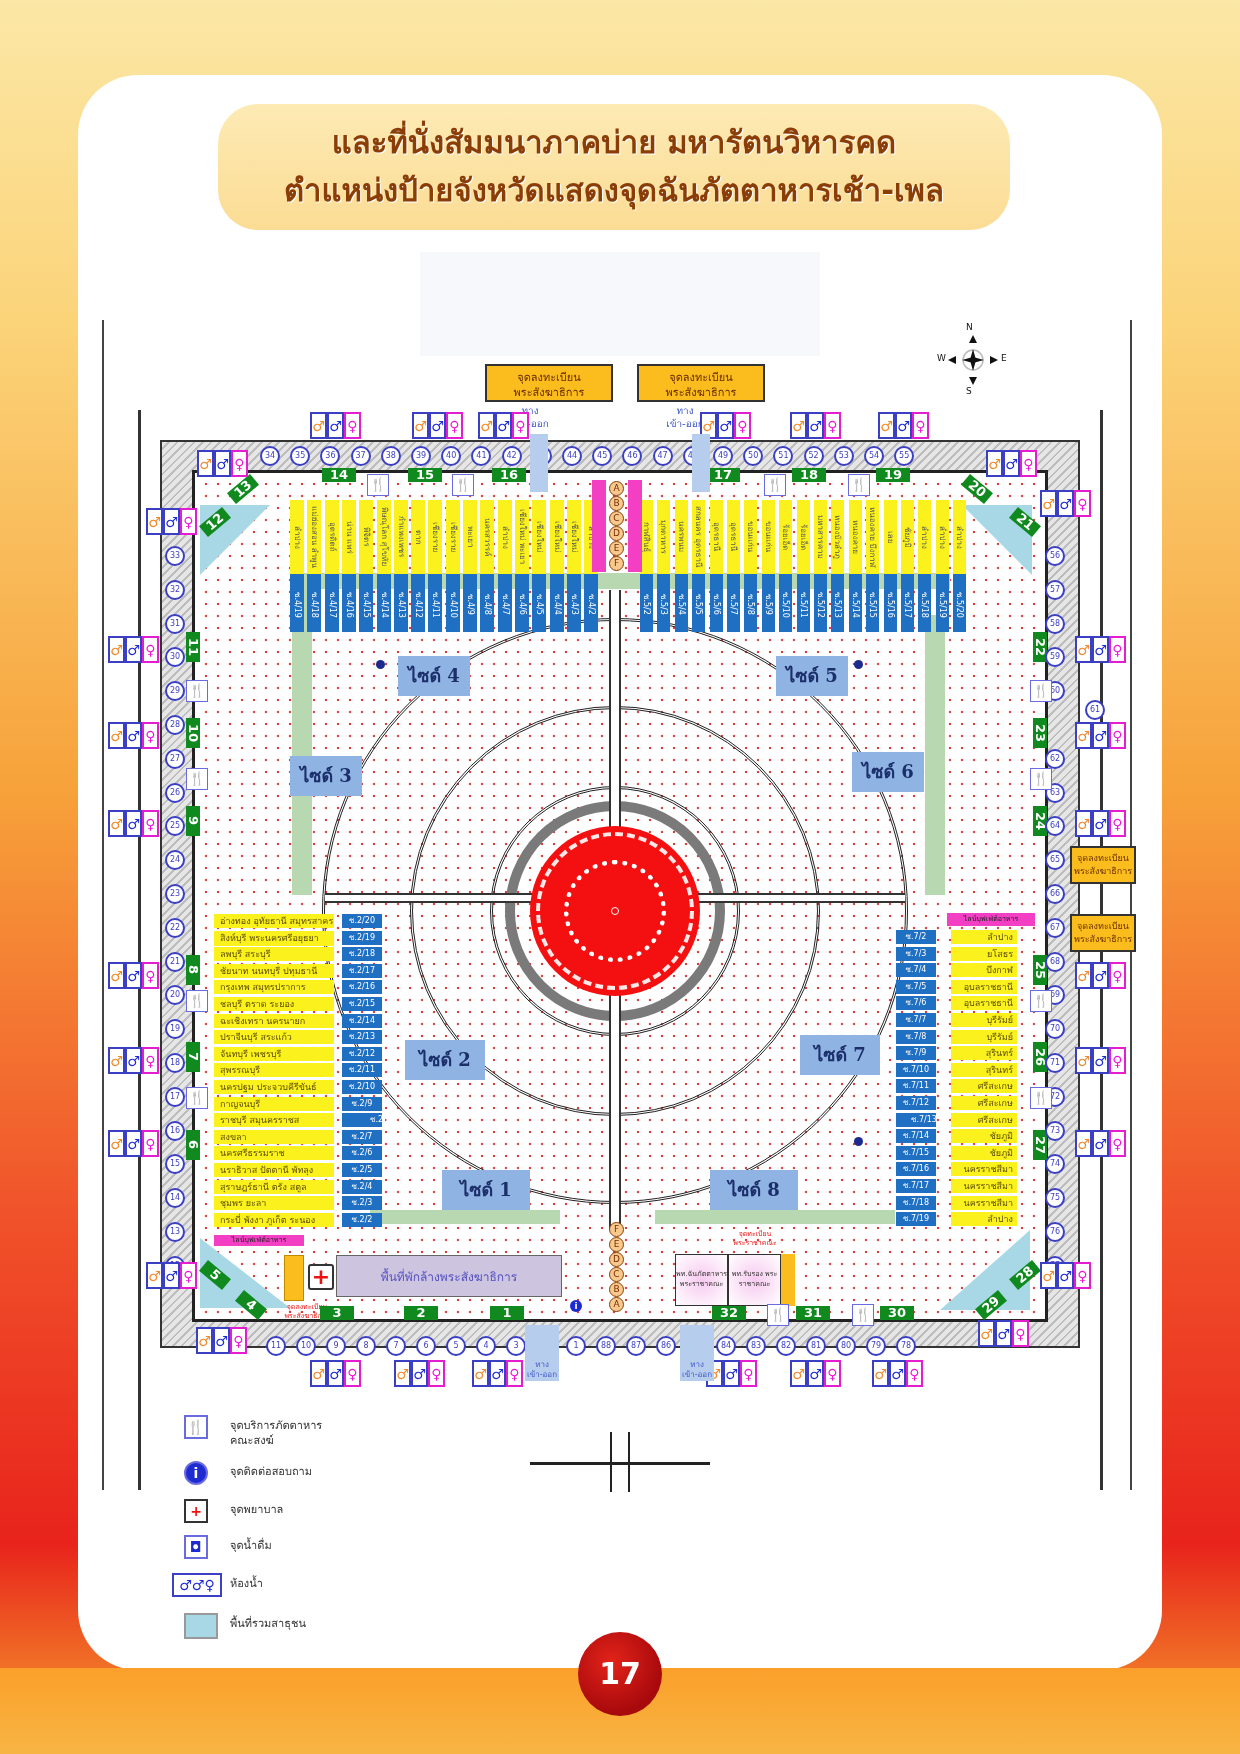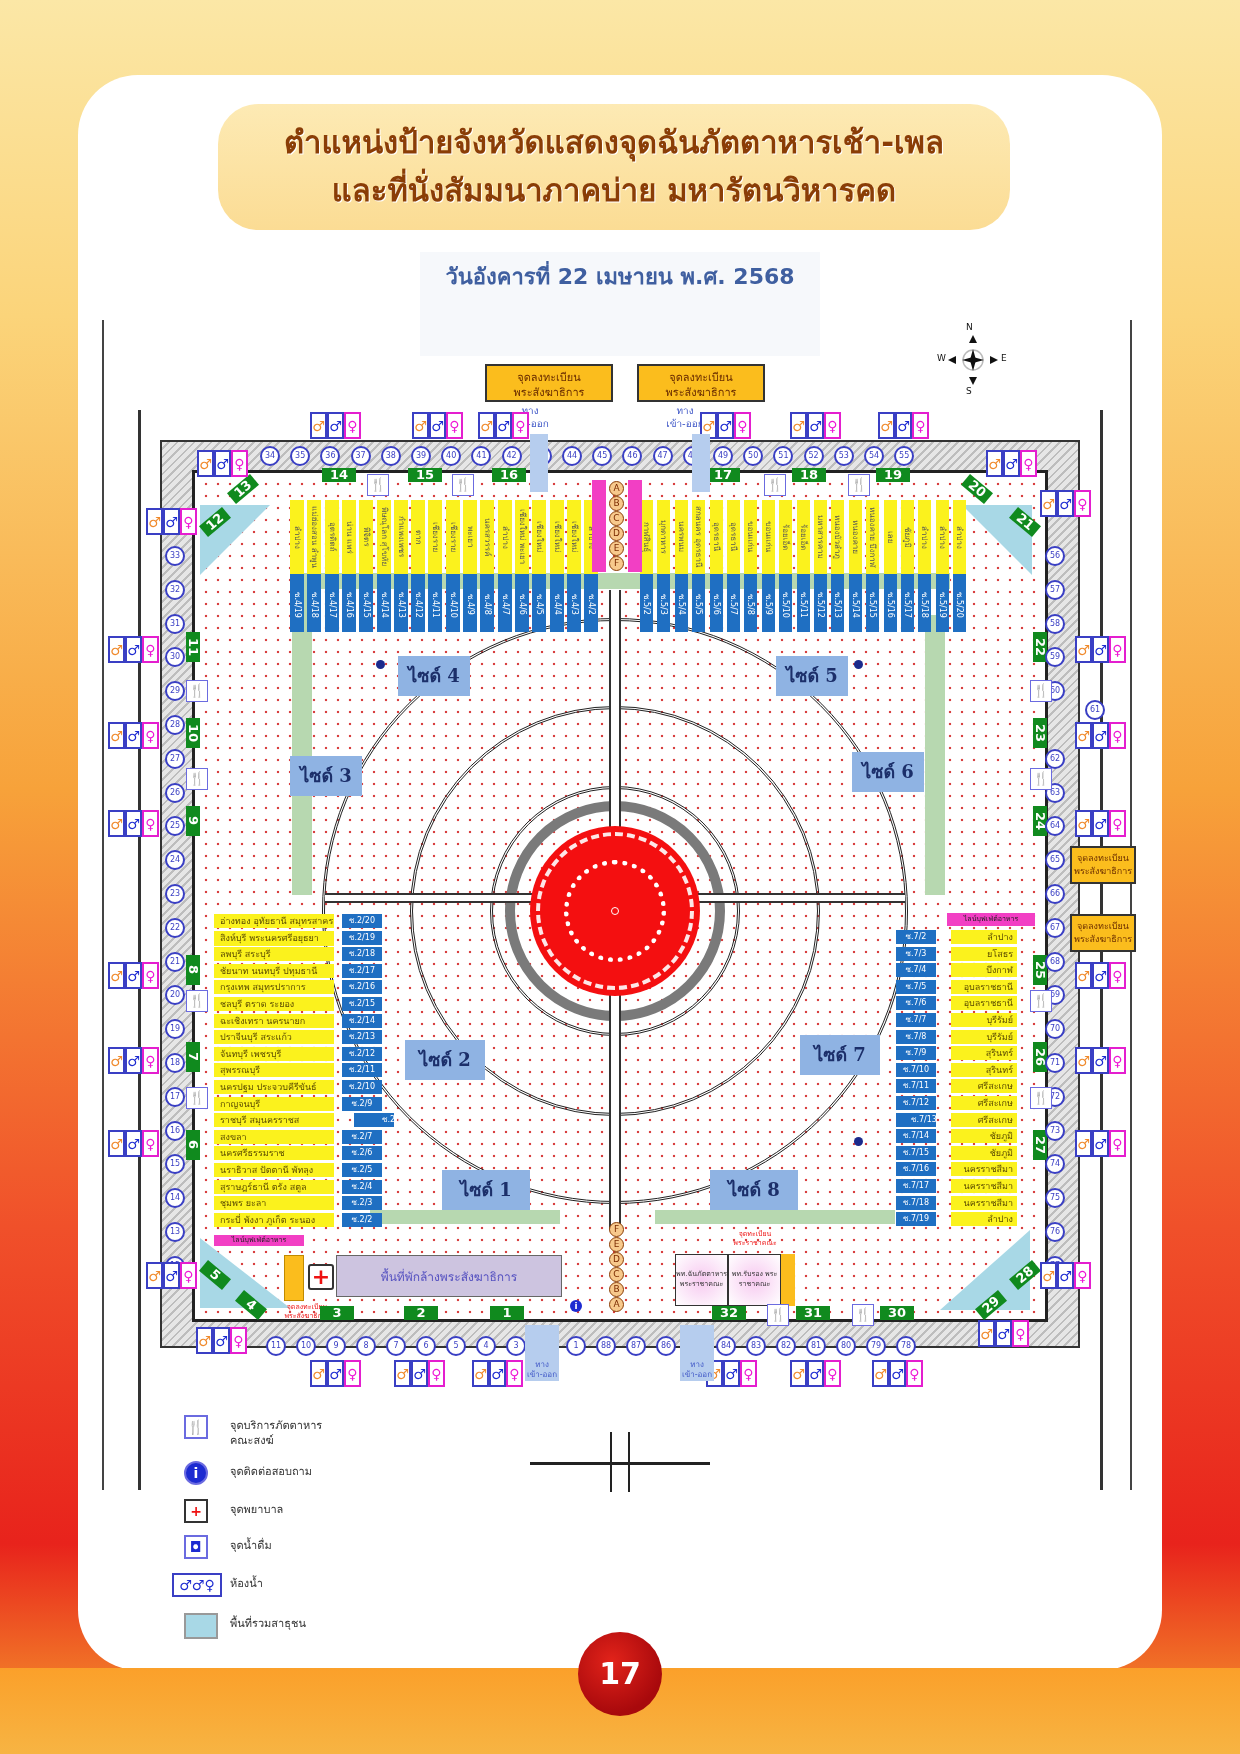--- a/index.html
+++ b/index.html
@@ -90,26 +90,25 @@
   .circle-ring { border-radius: 50%; border: 3px double #222; }
   .compass { font-size: 9px; color: #111; text-align: center; }
 </style>
 </head>
 <body>
 
 <div class="page-card"></div>
 <div class="bottom-band"></div>
 
 <div class="title-box">
+  <div class="title-line">และที่นั่งสัมมนาภาคบ่าย มหารัตนวิหารคด</div>
   <div class="title-line">ตำแหน่งป้ายจังหวัดแสดงจุดฉันภัตตาหารเช้า-เพล</div>
-  <div class="title-line">และที่นั่งสัมมนาภาคบ่าย มหารัตนวิหารคด</div>
 </div>
 
 <div class="subtitle-box">
-  <div class="subtitle-line">วันอังคารที่ 22 เมษายน พ.ศ. 2568</div>
 </div>
 
 <div class="abs compass" style="left:935px;top:322px;width:76px;height:76px;">
   <div class="abs" style="left:31px;top:0;">N</div>
   <div class="abs" style="left:31px;top:64px;">S</div>
   <div class="abs" style="left:2px;top:31px;">W</div>
   <div class="abs" style="left:66px;top:31px;">E</div>
   <svg class="abs" style="left:13px;top:13px;" width="50" height="50" viewBox="0 0 50 50">
     <circle cx="25" cy="25" r="10" fill="none" stroke="#bbb" stroke-width="1.5"></circle>
     <polygon points="25,14 28,25 25,36 22,25" fill="#111"></polygon>
@@ -312,21 +311,21 @@
     <div class="abs seat-h" style="left:128px;top:116.20000000000002px;width:40px;height:14px;">ซ.2/13</div>
     <div class="abs prov-h" style="left:0;top:132.8px;width:120px;height:14px;">จันทบุรี เพชรบุรี</div>
     <div class="abs seat-h" style="left:128px;top:132.8px;width:40px;height:14px;">ซ.2/12</div>
     <div class="abs prov-h" style="left:0;top:149.4px;width:120px;height:14px;">สุพรรณบุรี</div>
     <div class="abs seat-h" style="left:128px;top:149.4px;width:40px;height:14px;">ซ.2/11</div>
     <div class="abs prov-h" style="left:0;top:166px;width:120px;height:14px;">นครปฐม ประจวบคีรีขันธ์</div>
     <div class="abs seat-h" style="left:128px;top:166px;width:40px;height:14px;">ซ.2/10</div>
     <div class="abs prov-h" style="left:0;top:182.60000000000002px;width:120px;height:14px;">กาญจนบุรี</div>
     <div class="abs seat-h" style="left:128px;top:182.60000000000002px;width:40px;height:14px;">ซ.2/9</div>
     <div class="abs prov-h" style="left:0;top:199.20000000000002px;width:120px;height:14px;">ราชบุรี สมุนครราชส</div>
-    <div class="abs seat-h" style="left:140px;top:199.20000000000002px;width:40px;height:14px;padding-left:28px;">ซ.2/8</div>
+    <div class="abs seat-h" style="left:128px;top:199.20000000000002px;width:40px;height:14px;padding-left:28px;">ซ.2/8</div>
     <div class="abs prov-h" style="left:0;top:215.8px;width:120px;height:14px;">สงขลา</div>
     <div class="abs seat-h" style="left:128px;top:215.8px;width:40px;height:14px;">ซ.2/7</div>
     <div class="abs prov-h" style="left:0;top:232.40000000000003px;width:120px;height:14px;">นครศรีธรรมราช</div>
     <div class="abs seat-h" style="left:128px;top:232.40000000000003px;width:40px;height:14px;">ซ.2/6</div>
     <div class="abs prov-h" style="left:0;top:249.00000000000003px;width:120px;height:14px;">นราธิวาส ปัตตานี พัทลุง</div>
     <div class="abs seat-h" style="left:128px;top:249.00000000000003px;width:40px;height:14px;">ซ.2/5</div>
     <div class="abs prov-h" style="left:0;top:265.6px;width:120px;height:14px;">สุราษฎร์ธานี ตรัง สตูล</div>
     <div class="abs seat-h" style="left:128px;top:265.6px;width:40px;height:14px;">ซ.2/4</div>
     <div class="abs prov-h" style="left:0;top:282.20000000000005px;width:120px;height:14px;">ชุมพร ยะลา</div>
     <div class="abs seat-h" style="left:128px;top:282.20000000000005px;width:40px;height:14px;">ซ.2/3</div>

